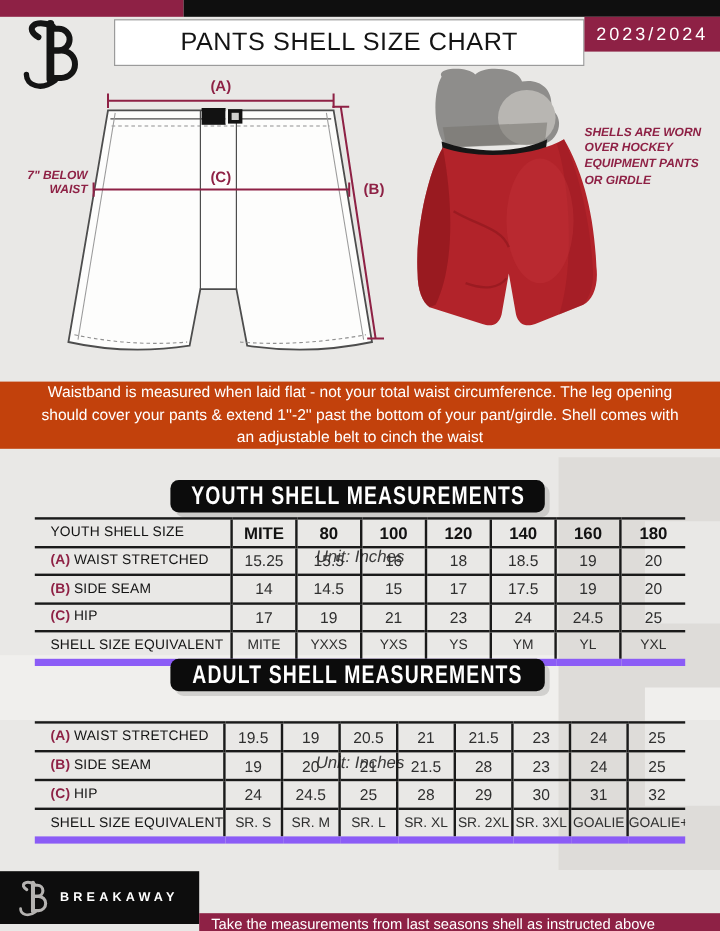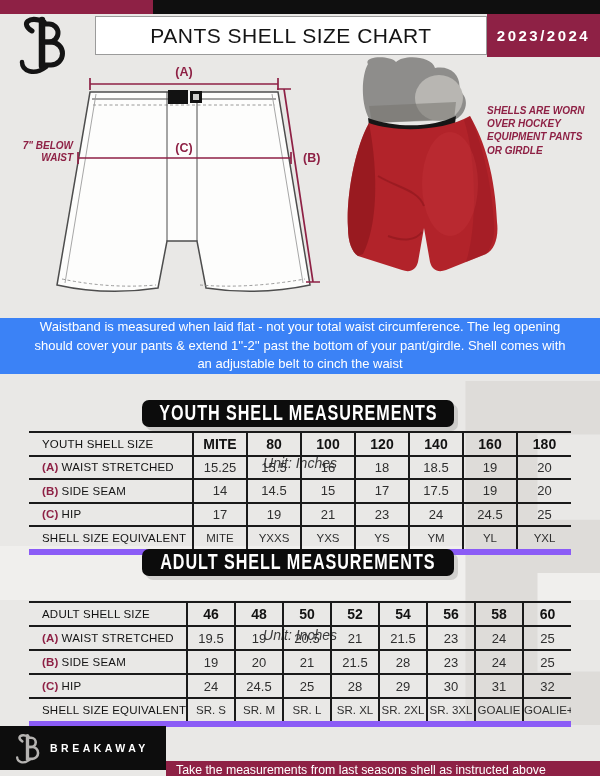--- a/index.html
+++ b/index.html
@@ -10,42 +10,42 @@
   
   .strip-maroon{position:absolute;left:0;top:0;width:153px;height:14px;background:#8e2145;}
   .strip-black{position:absolute;left:153px;top:0;width:447px;height:14px;background:#0f0f0f;}
   
   .title-box{
     position:absolute;left:95px;top:16px;width:390px;height:37px;background:#ffffff;
     border:1px solid #9b9b9b;display:flex;align-items:center;justify-content:center;
     font-weight:normal;font-size:21px;letter-spacing:.5px;color:#141414;z-index:2;
   }
   .season-box{
-    position:absolute;left:487px;top:14px;width:113px;height:43px;background:#8e2145;
+    position:absolute;left:487px;top:14px;width:113px;height:29px;background:#8e2145;
     display:flex;align-items:center;justify-content:center;color:#fff;
-    font-weight:bold;font-size:15px;letter-spacing:2.5px;z-index:2;
+    font-weight:normal;font-size:15px;letter-spacing:2.5px;z-index:2;
   }
   .logo-main{position:absolute;left:18px;top:13px;z-index:3;}
   
   .light-band{position:absolute;left:0;top:546px;width:600px;height:54px;background:#f0efed;z-index:0;}
   .watermark{
     position:absolute;left:432px;top:302px;z-index:0;
     font-family:"Liberation Sans",sans-serif;font-weight:bold;
     font-size:500px;line-height:1;color:#dedcd9;user-select:none;
   }
   
   .diagram-svg{position:absolute;left:20px;top:58px;z-index:1;}
   .photo-svg{position:absolute;left:338px;top:56px;z-index:1;}
   .photo-caption{
     position:absolute;left:487px;top:104px;width:104px;z-index:1;
     color:#8e2145;font-size:10px;font-weight:bold;font-style:italic;line-height:1.32;
   }
   
   .note-band{
-    position:absolute;left:0;top:318px;width:600px;height:56px;background:#3b82f6;
+    position:absolute;left:0;top:318px;width:600px;height:56px;background:#c2410c;
     box-sizing:border-box;display:flex;align-items:center;justify-content:center;
     padding:0 32px;color:#fff;font-size:13px;line-height:1.42;text-align:center;z-index:1;
   }
   
   .section-title{
     position:absolute;left:142px;width:312px;height:27px;background:#0c0c0c;border-radius:7px;
     display:flex;align-items:center;justify-content:center;color:#fff;z-index:1;
     box-shadow:4px 4px 0 rgba(130,128,124,.28);
   }
   .section-title .st-text{
@@ -227,31 +227,20 @@
     <span class="st-text">ADULT SHELL MEASUREMENTS</span>
   </div>
   <div class="unit-line" style="top:579px;">Unit: Inches</div>
 
   <table class="size-table at" style="top:601px;">
     <colgroup>
         <col style="width:158px">
         <col span="8" style="width:48px">
       </colgroup>
     <tbody>
-        <tr class="hdr">
-      <td class="lbl">ADULT SHELL SIZE</td>
-      <td>46</td>
-      <td>48</td>
-      <td>50</td>
-      <td>52</td>
-      <td>54</td>
-      <td>56</td>
-      <td>58</td>
-      <td>60</td>
-    </tr>
     <tr>
       <td class="lbl"><span class="pfx">(A)</span><span>WAIST STRETCHED</span></td>
       <td>19.5</td>
       <td>19</td>
       <td>20.5</td>
       <td>21</td>
       <td>21.5</td>
       <td>23</td>
       <td>24</td>
       <td>25</td>

